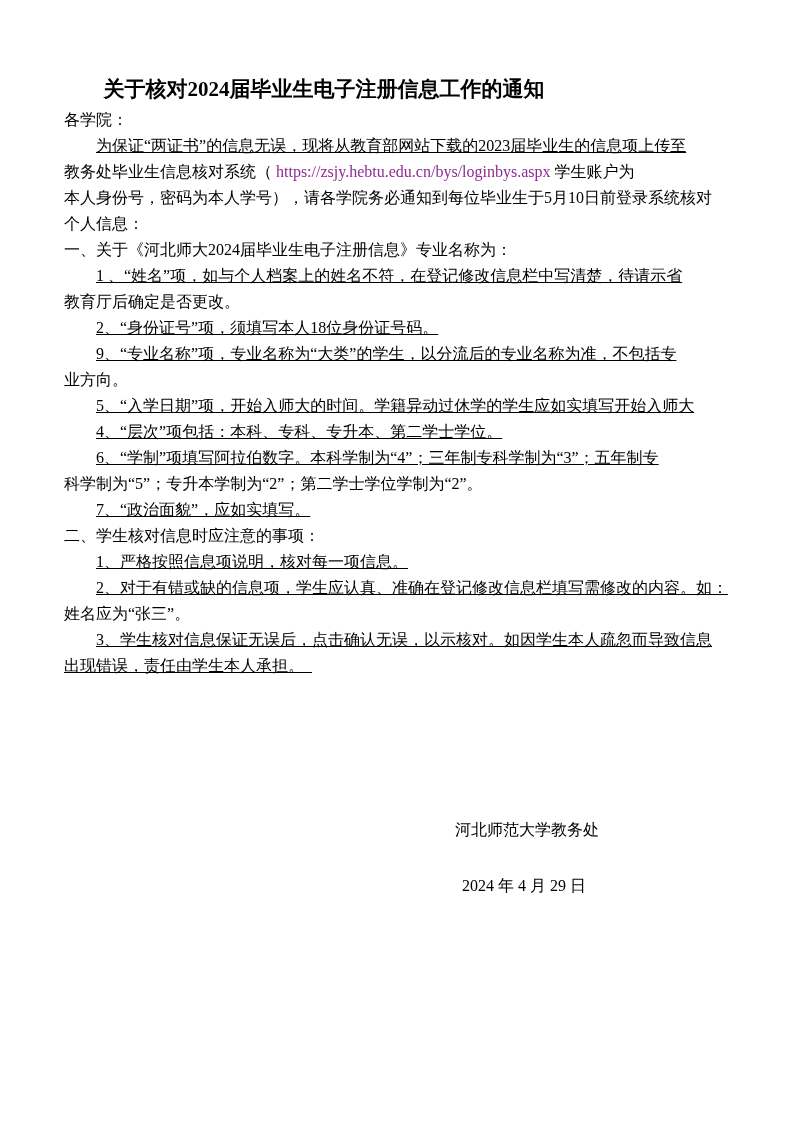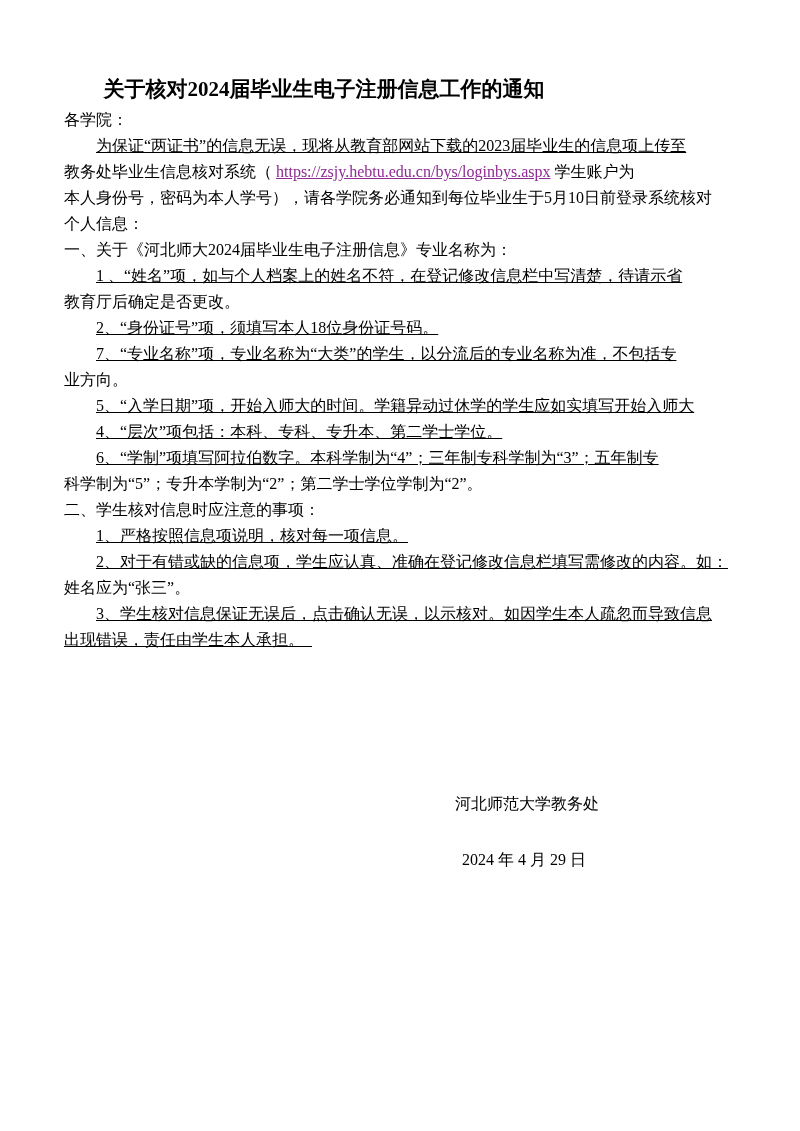--- a/index.html
+++ b/index.html
@@ -11,21 +11,21 @@
   .page{box-sizing:border-box;width:648px;height:1131px;padding:74px 64px 0 64px;}
   .title{
     margin:0 0 3px 0;font-size:21px;line-height:30px;font-weight:700;
     text-align:center;white-space:nowrap;
   }
   .line{
     font-size:16px;line-height:26px;height:26px;white-space:nowrap;
     letter-spacing:0px;
   }
   .indent{padding-left:32px;text-decoration:underline;}
-  a.link{color:var(--link-color,#8E2A94);text-decoration:underline;cursor:pointer;}
+  a.link{color:var(--link-color,#8E2A94);cursor:pointer;}
   .u{text-decoration:underline;}
   .sig-line{
     margin-top:138px;padding-left:391px;font-size:16px;line-height:26px;
     white-space:nowrap;
   }
   .date-line{
     margin-top:30px;padding-left:398px;font-size:16px;line-height:26px;
     white-space:nowrap;
   }
 </style>
@@ -45,30 +45,31 @@
   <div class="line">本人身份号，密码为本人学号），请各学院务必通知到每位毕业生于5月10日前登录系统核对</div>
   <div class="line">个人信息：</div>
 
   <div class="line">一、关于《河北师大2024届毕业生电子注册信息》专业名称为：</div>
 
   <div class="line indent">1 、“姓名”项，如与个人档案上的姓名不符，在登记修改信息栏中写清楚，待请示省</div>
   <div class="line">教育厅后确定是否更改。</div>
 
   <div class="line indent">2、“身份证号”项，须填写本人18位身份证号码。</div>
 
-  <div class="line indent">7、“专业名称”项，专业名称为“大类”的学生，以分流后的专业名称为准，不包括专</div>
+  <div class="line indent">9、“专业名称”项，专业名称为“大类”的学生，以分流后的专业名称为准，不包括专</div>
   <div class="line">业方向。</div>
 
   <div class="line indent">5、“入学日期”项，开始入师大的时间。学籍异动过休学的学生应如实填写开始入师大</div>
 
   <div class="line indent">4、“层次”项包括：本科、专科、专升本、第二学士学位。</div>
 
   <div class="line indent">6、“学制”项填写阿拉伯数字。本科学制为“4”；三年制专科学制为“3”；五年制专</div>
   <div class="line">科学制为“5”；专升本学制为“2”；第二学士学位学制为“2”。</div>
 
+  <div class="line indent">7、“政治面貌”，应如实填写。</div>
 
   <div class="line">二、学生核对信息时应注意的事项：</div>
 
   <div class="line indent">1、严格按照信息项说明，核对每一项信息。</div>
 
   <div class="line indent">2、对于有错或缺的信息项，学生应认真、准确在登记修改信息栏填写需修改的内容。如：</div>
   <div class="line">姓名应为“张三”。</div>
 
   <div class="line indent"><span>3、</span><span class="u">学生核对信息保证无误后，点击确认无误，以示核对。如因学生本人疏忽而导致信息</span></div>
   <div class="line"><span class="u">出现错误，责任由学生本人承担。&nbsp;&nbsp;</span></div>

